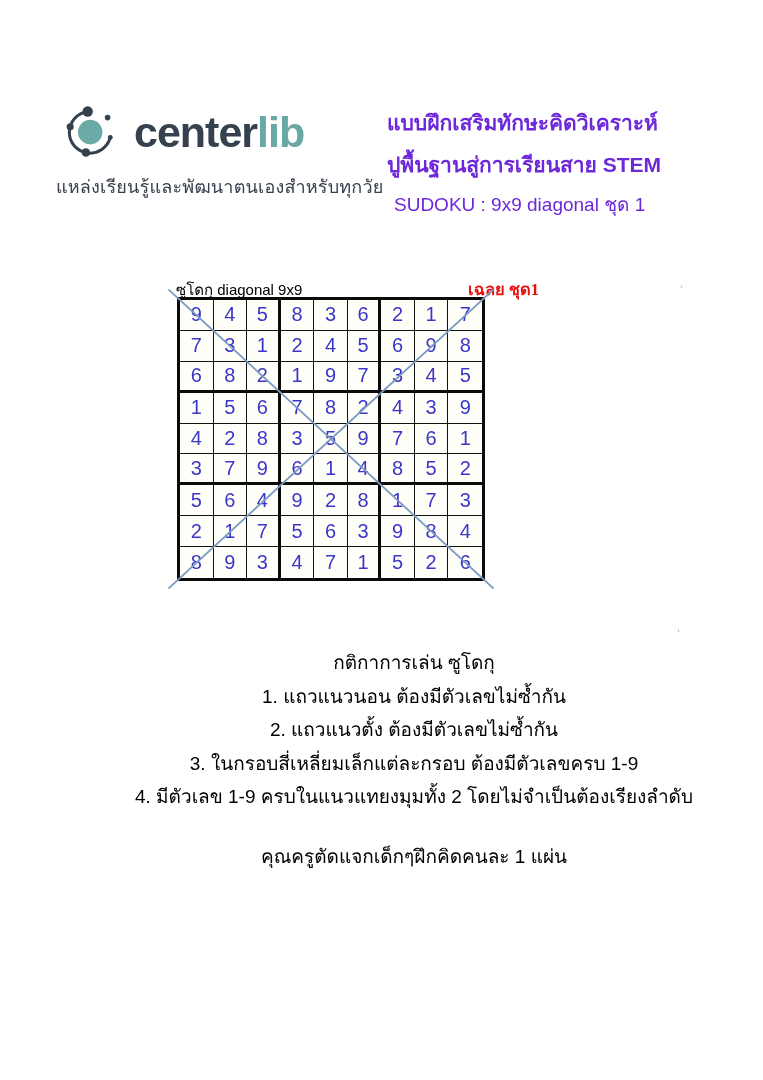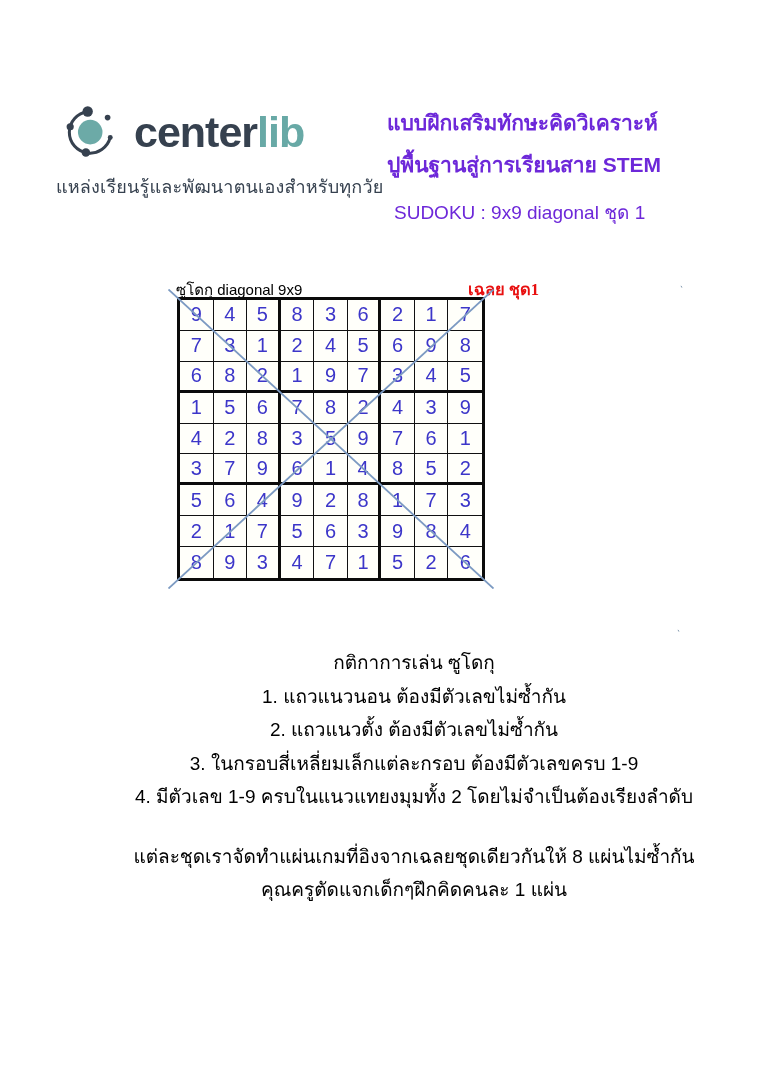--- a/index.html
+++ b/index.html
@@ -20,21 +20,21 @@
   .logo-icon { width: 76px; height: 68px; display: block; }
   .brand { font-size: 43px; font-weight: 700; letter-spacing: -1px; line-height: 1; margin-left: 2px; margin-top: -4px; }
   .brand .primary { color: var(--navy); }
   .brand .secondary { color: var(--teal); }
   .tagline { margin-top: 4px; font-size: 18px; color: var(--navy); font-weight: 500; letter-spacing: 0.2px; }
 
   
   .title-block { position: absolute; left: 387px; top: 106px; width: 320px; color: #6d28d9; }
   .title-line1 { font-size: 21px; font-weight: 600; }
   .title-line2 { font-size: 21px; font-weight: 600; margin-top: 9px; }
-  .title-line3 { font-size: 19px; font-weight: 400; margin-top: 16px; padding-left: 7px; }
+  .title-line3 { font-size: 19px; font-weight: 400; margin-top: 8px; padding-left: 7px; }
 
   
   .puzzle-label { position: absolute; left: 176px; top: 278px; font-size: 15px; color: #000; }
   .answer-tag { position: absolute; left: 468px; top: 276px; font-size: 16.5px; font-weight: 700; color: var(--red); font-family: Liberation Serif, serif; }
 
   .sudoku-wrap { position: absolute; left: 177px; top: 297px; width: 308px; height: 284px; }
   .sudoku-grid {
     width: 100%; height: 100%;
     border: 3px solid #0b0b0b;
     display: grid;
@@ -193,17 +193,16 @@
     </svg>
   </div>
 
   <div class="rules-block">
     <div class="line">กติกาการเล่น ซูโดกุ</div>
     <div class="line">1. แถวแนวนอน ต้องมีตัวเลขไม่ซ้ำกัน</div>
     <div class="line">2. แถวแนวตั้ง ต้องมีตัวเลขไม่ซ้ำกัน</div>
     <div class="line">3. ในกรอบสี่เหลี่ยมเล็กแต่ละกรอบ ต้องมีตัวเลขครบ 1-9</div>
     <div class="line">4. มีตัวเลข 1-9 ครบในแนวแทยงมุมทั้ง 2 โดยไม่จำเป็นต้องเรียงลำดับ</div>
     <div class="rules-spacer"></div>
-    <div class="line">แต่ละชุดเราจัดทำแผ่นเกมที่อิงจากเฉลยชุดเดียวกันให้ 8 แผ่นไม่ซ้ำกัน</div>
     <div class="line">คุณครูตัดแจกเด็กๆฝึกคิดคนละ 1 แผ่น</div>
   </div>
 
 </div>
 
 </body></html>

